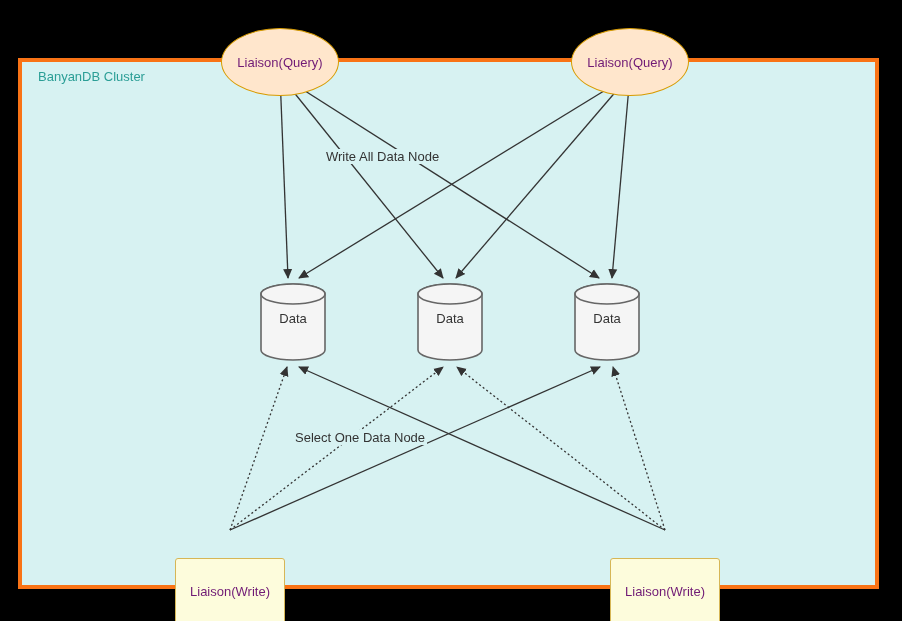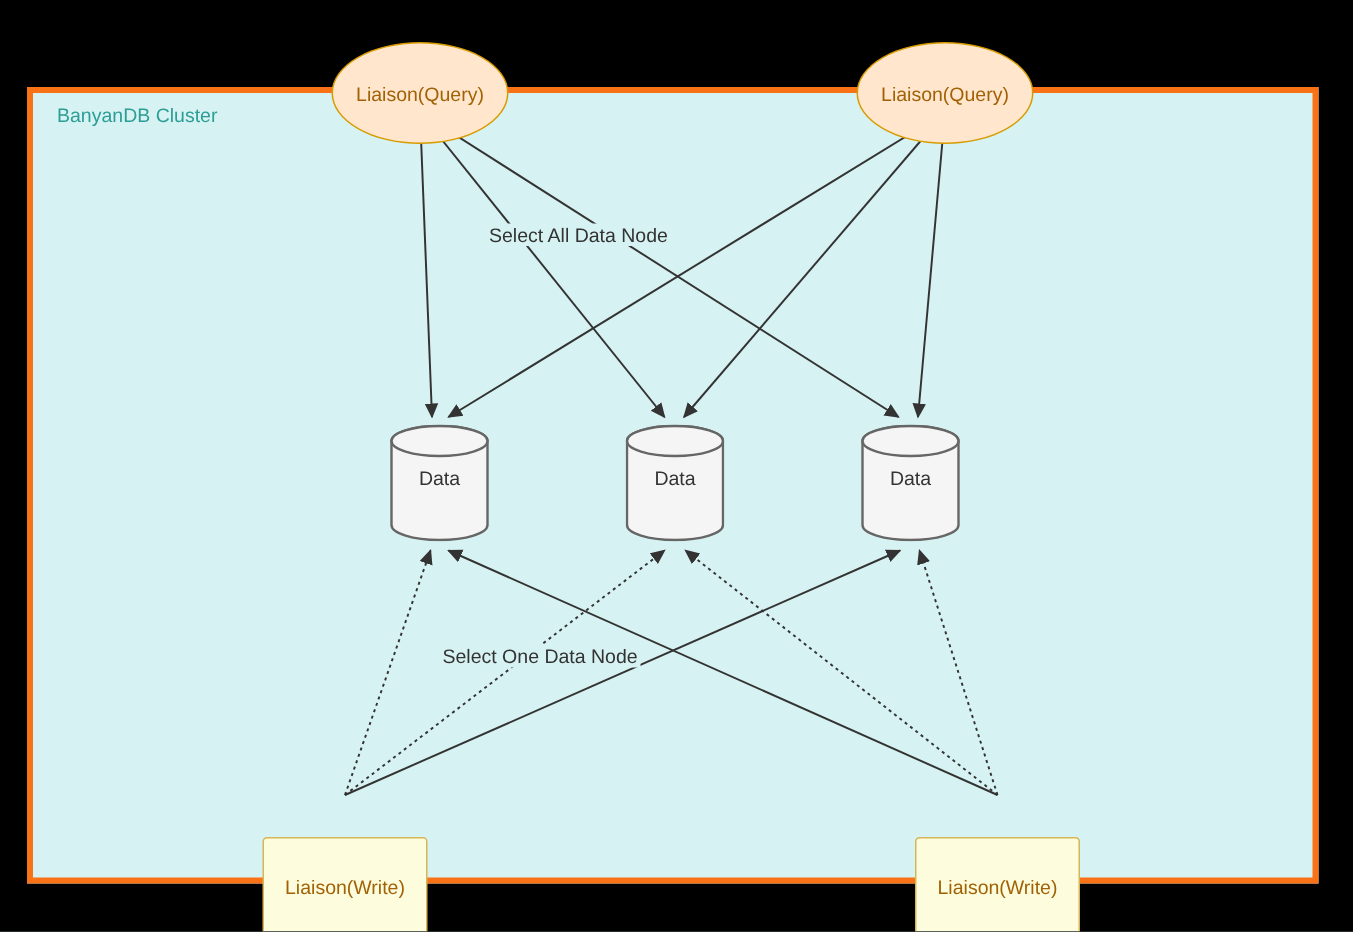--- a/index.html
+++ b/index.html
@@ -10,21 +10,21 @@
   .cluster{
     position:absolute;left:18px;top:58px;width:861px;height:531px;
     background:#d7f2f2;border:4px solid #f97316;box-sizing:border-box;
   }
   .cluster-label{
     position:absolute;left:16px;top:7px;color:#2b9e96;font-size:13px;
   }
   .edges{position:absolute;left:0;top:0;width:902px;height:621px;pointer-events:none;}
   .node{
     position:absolute;display:flex;align-items:center;justify-content:center;
-    font-size:13px;color:#a16207;box-sizing:border-box;text-align:center;
+    font-size:13px;color:#701a75;box-sizing:border-box;text-align:center;
   }
   .ellipse{
     width:118px;height:68px;background:#ffe6cc;border:1px solid #d79b00;border-radius:50%;
   }
   .q1{left:221px;top:28px;}
   .q2{left:571px;top:28px;}
   .writebox{
     width:110px;height:66px;background:#fdfcdc;border:1px solid #d6b656;border-radius:3px;margin-top:34px;
   }
   .w1{left:175px;top:524px;}
@@ -107,16 +107,16 @@
     <span class="cyl-label">Data</span>
   </div>
 
   <div class="node writebox w1">
     <span>Liaison(Write)</span>
   </div>
   <div class="node writebox w2">
     <span>Liaison(Write)</span>
   </div>
 
-  <span class="edge-label lbl-all">Select All Data Node</span>
+  <span class="edge-label lbl-all">Write All Data Node</span>
   <span class="edge-label lbl-one">Select One Data Node</span>
 
 </div>
 
 </body></html>

